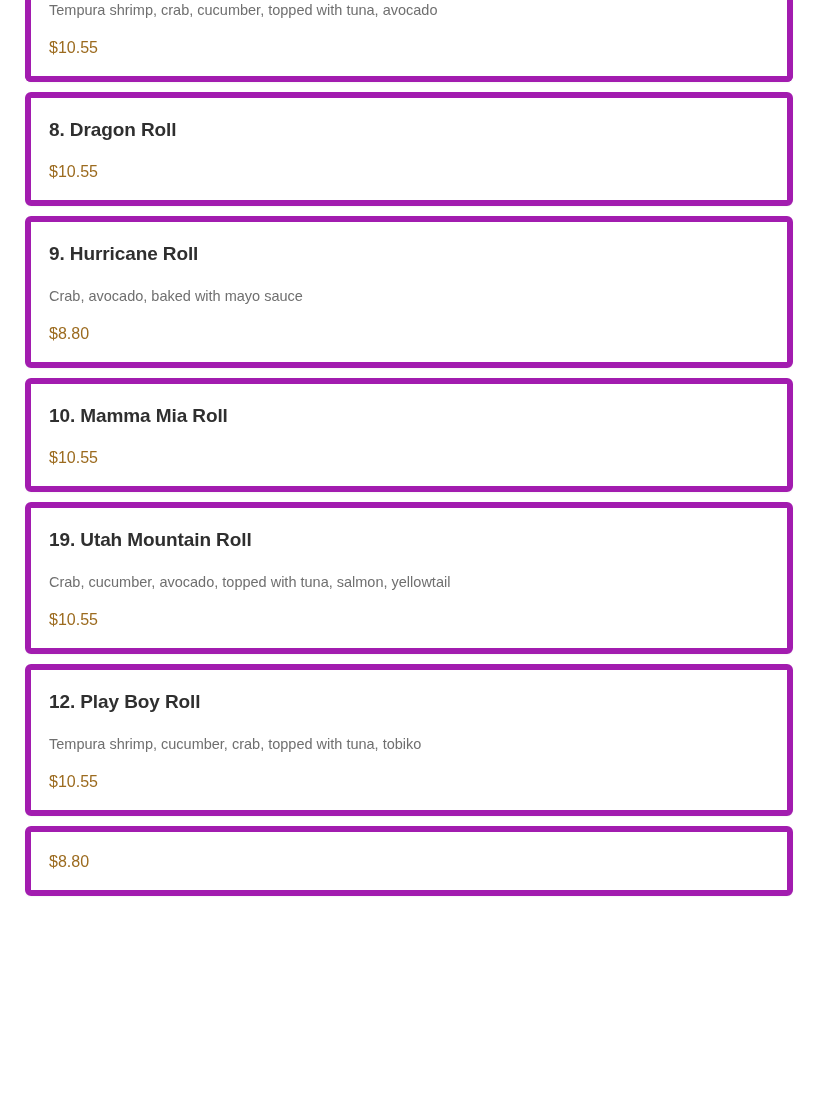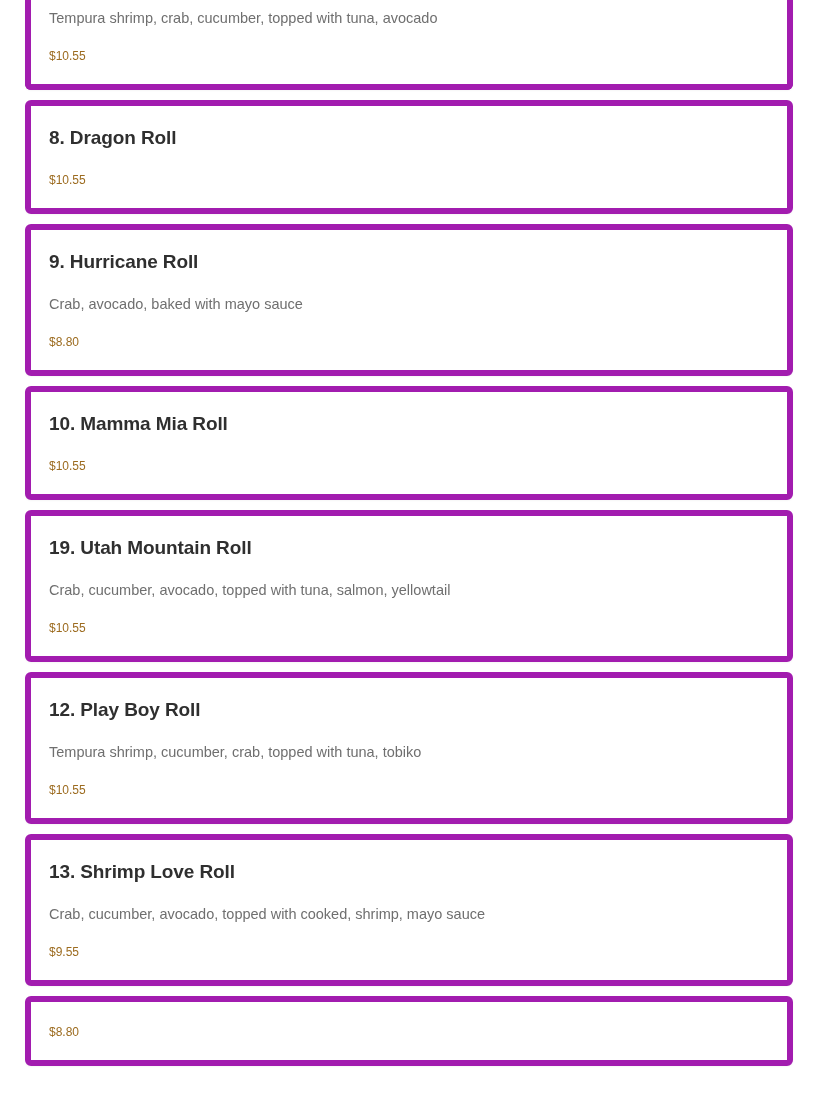--- a/index.html
+++ b/index.html
@@ -45,26 +45,26 @@
     align-items: center;
   }
   .item-title .title-text { display: inline-block; }
   .item-desc {
     font-size: 14.5px;
     color: #6f6f6f;
     line-height: 20px;
     margin: 0 0 18px 0;
   }
   .item-price {
-    font-size: 12px;
+    font-size: 16px;
     color: #9c6b1f;
     line-height: 20px;
     margin: 0;
   }
-  .partial .item-desc { margin-top: 0; padding-top: 8px; }
+  .partial .item-desc { margin-top: 0; padding-top: 0; }
 </style>
 </head>
 <body>
 
 <div id="menu-list">
     <div class="menu-item partial">
       <div class="item-desc">Tempura shrimp, crab, cucumber, topped with tuna, avocado</div>
       <div class="item-price">$10.55</div>
     </div>
     <div class="menu-item">
@@ -94,22 +94,15 @@
       <div class="item-price">$10.55</div>
     </div>
     <div class="menu-item">
       <div class="item-title">
         <span class="title-text">12. Play Boy Roll</span>
       </div>
       <div class="item-desc">Tempura shrimp, cucumber, crab, topped with tuna, tobiko</div>
       <div class="item-price">$10.55</div>
     </div>
     <div class="menu-item">
-      <div class="item-title">
-        <span class="title-text">13. Shrimp Love Roll</span>
-      </div>
-      <div class="item-desc">Crab, cucumber, avocado, topped with cooked, shrimp, mayo sauce</div>
-      <div class="item-price">$9.55</div>
-    </div>
-    <div class="menu-item">
       <div class="item-price">$8.80</div>
     </div>
   </div>
 
 </body></html>

